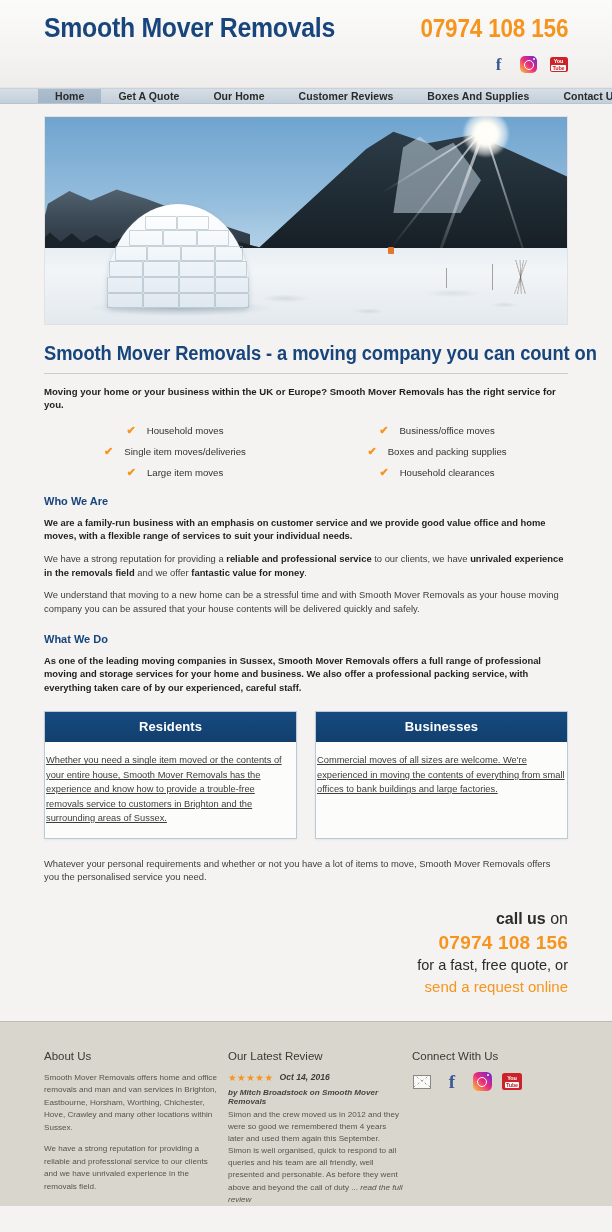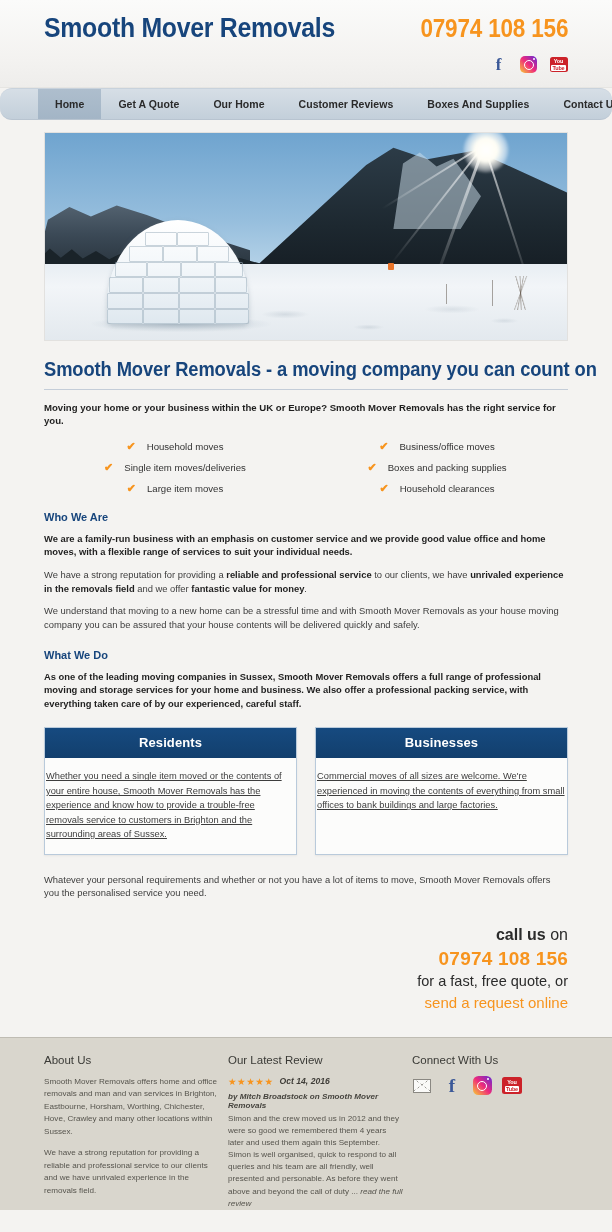--- a/index.html
+++ b/index.html
@@ -112,28 +112,27 @@
     width: 16px; height: 6px;
     background: #f0efed;
     border: 1px solid #e2e1de;
     border-top: none;
     border-radius: 0 0 2px 2px;
     z-index: -1;
   }
 
   
   .nav {
-    height: 32px;
+    height: 16px;
     background: linear-gradient(to bottom, #d6dee6 0%, #c3cfda 100%);
     border-top: 1px solid #c8d2dc;
     border-bottom: 1px solid #b8c4d0;
     display: flex;
     align-items: stretch;
     padding-left: 38px;
-    border-radius: 12px;
   }
   .nav-item {
     display: flex;
     align-items: center;
     font-size: 10.5px;
     font-weight: 700;
     color: #2a2a2a;
     padding: 0 17px;
     white-space: nowrap;
     cursor: pointer;
@@ -399,20 +398,21 @@
   }
   .fcols {
     display: grid;
     grid-template-columns: 176px 176px 1fr;
     gap: 0 8px;
   }
   .fh {
     font-size: 11.5px;
     color: #3a3a36;
     margin-bottom: 10px;
+    margin-top: 12px;
   }
   .fp {
     font-size: 8.1px;
     line-height: 1.55;
     color: #56544d;
     margin-bottom: 9px;
   }
   .review-top {
     display: flex;
     align-items: center;

